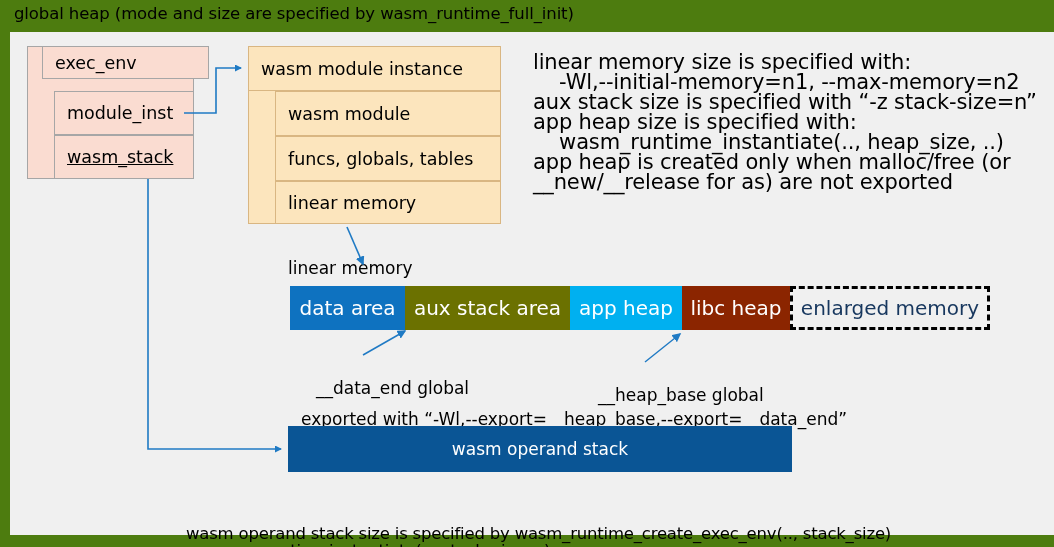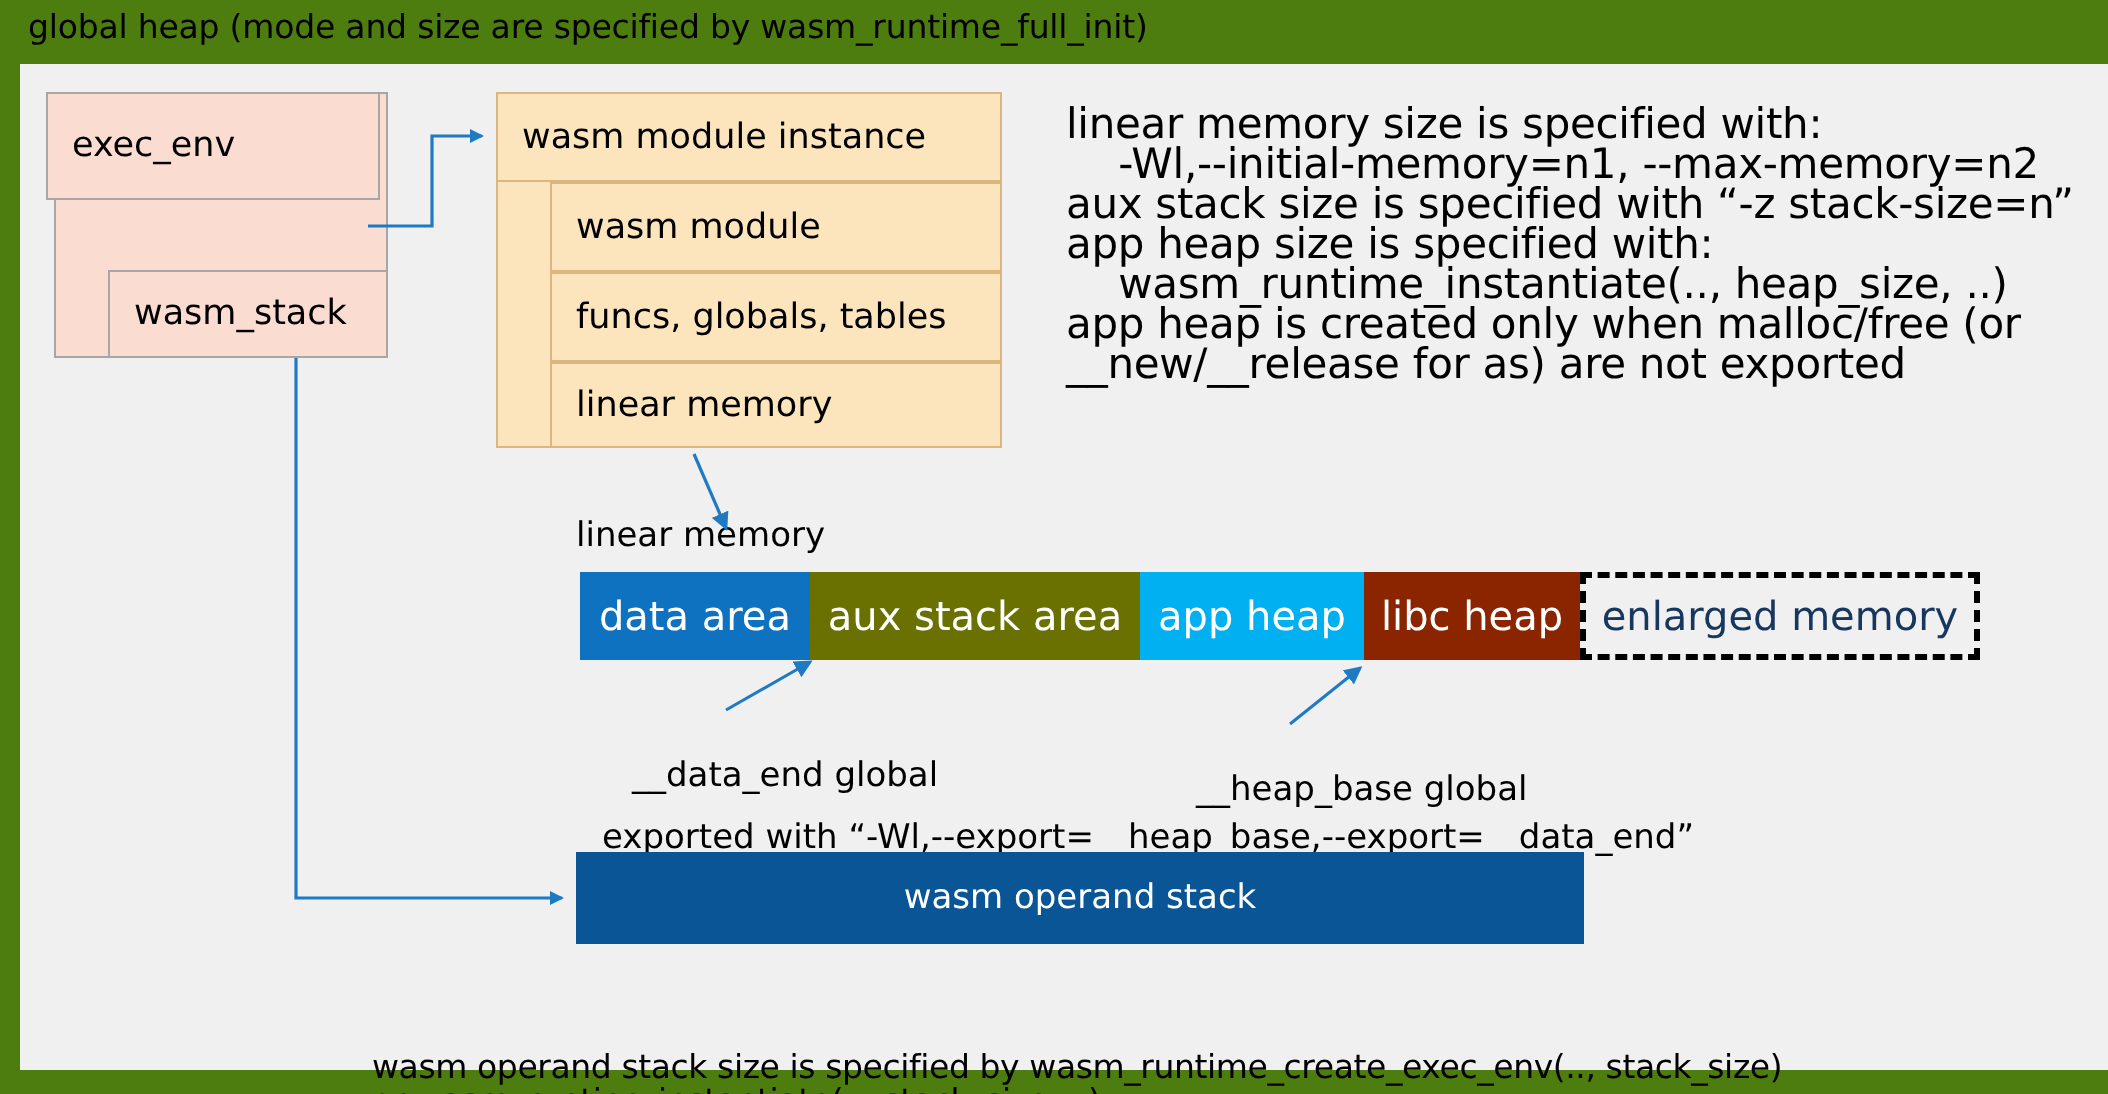--- a/index.html
+++ b/index.html
@@ -170,24 +170,27 @@
 </head>
 <body>
 
 <div id="canvas">
 
   <div id="panel"></div>
 
   <div id="title">global heap (mode and size are specified by wasm_runtime_full_init)</div>
 
   <div class="box pink" style="left:27px; top:46px; width:167px; height:133px;"></div>
-  <div class="row pink-row" style="left:23px; top:46px; width:167px; height:54px;">
+  <div class="row pink-row" style="left:42px; top:46px; width:167px; height:33px;">
     <span class="cell-label">exec_env</span>
   </div>
-  <div class="row pink-row" style="left:54px; top:135px; width:140px; height:44px;">
+  <div class="row pink-row" style="left:54px; top:91px; width:140px; height:44px;">
+    <span class="cell-label">module_inst</span>
+  </div>
+  <div class="row pink-row" style="left:54px; top:135px; width:140px; height:44px;text-decoration:underline;">
     <span class="cell-label">wasm_stack</span>
   </div>
 
   <div class="box peach" style="left:248px; top:46px; width:253px; height:178px;"></div>
   <div class="row peach-row" style="left:248px; top:46px; width:253px; height:45px;text-align:center;">
     <span class="cell-label">wasm module instance</span>
   </div>
   <div class="row peach-row" style="left:275px; top:91px; width:226px; height:45px;">
     <span class="cell-label">wasm module</span>
   </div>

